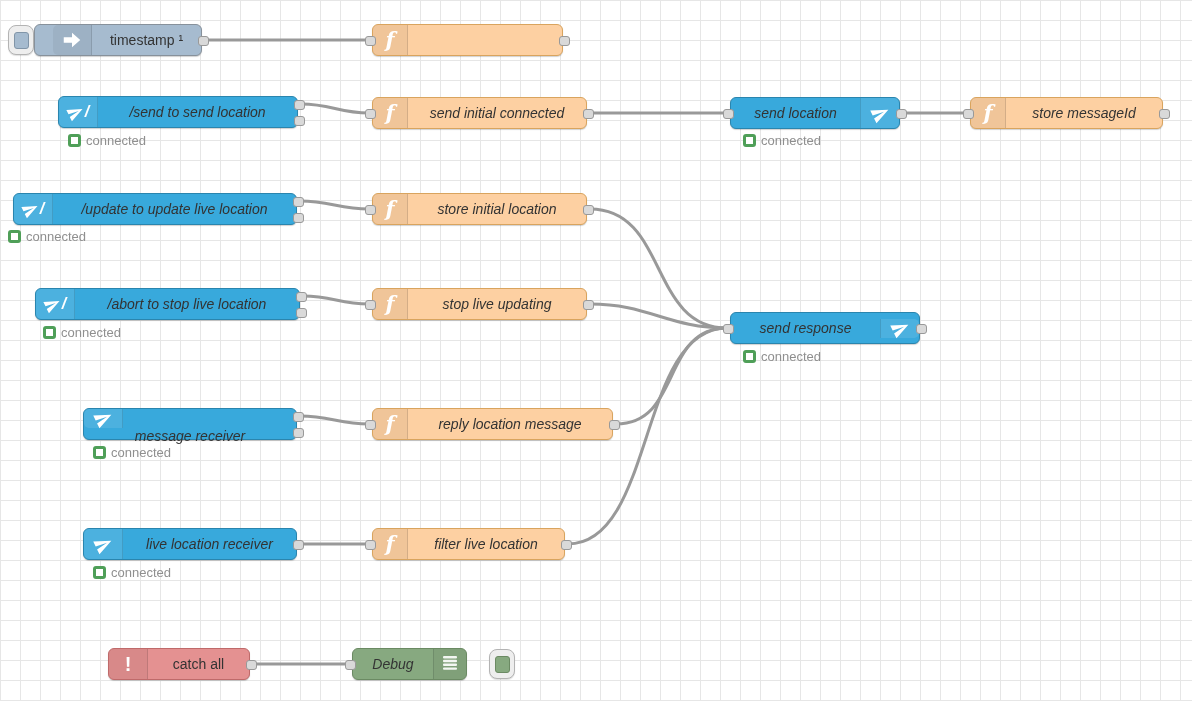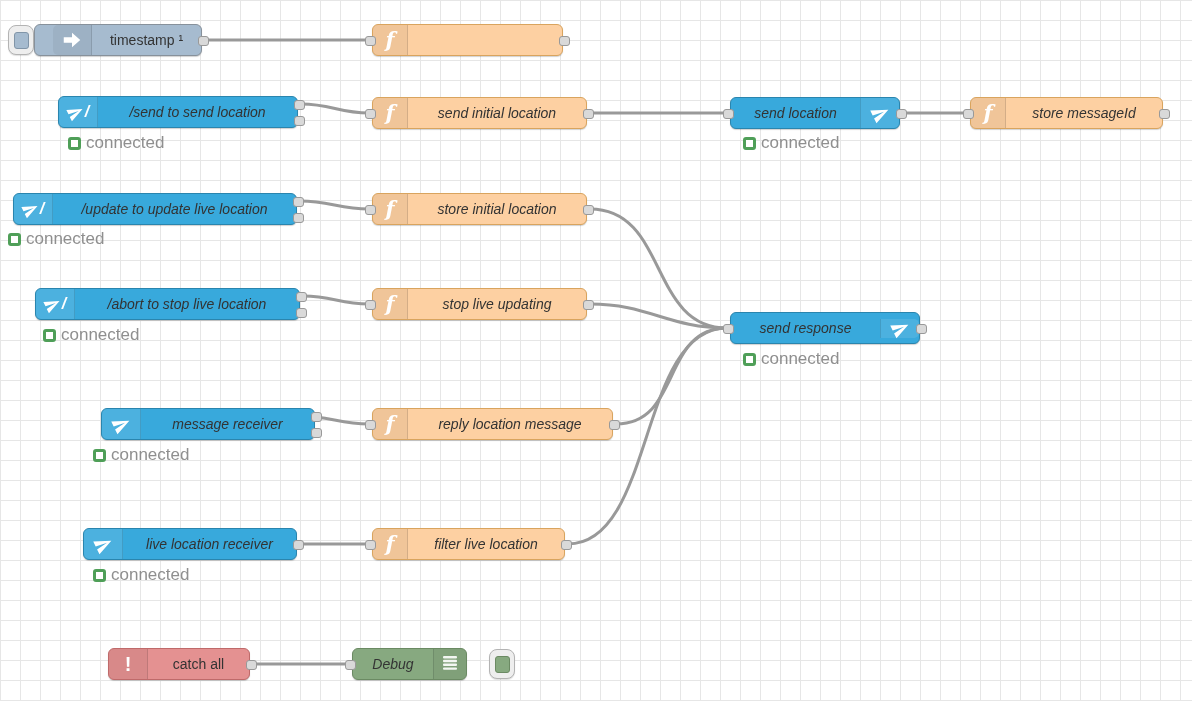--- a/index.html
+++ b/index.html
@@ -62,21 +62,21 @@
     box-sizing:border-box;cursor:crosshair;
   }
   .port.in{left:-8px;}
   .port.out{right:-8px;}
   .port.mid{top:11px;}
   .port.p1{top:3px;}
   .port.p2{top:19px;}
 
   .status{
     position:absolute;z-index:2;display:flex;align-items:center;gap:5px;
-    font-size:17px;color:#8f8f8f;
+    font-size:13px;color:#8f8f8f;
   }
   .status-dot{
     width:13px;height:13px;box-sizing:border-box;flex:0 0 auto;
     border:3px solid #4f9f58;border-radius:3px;background:#fff;
   }
 
   .btn{
     position:absolute;width:26px;height:30px;z-index:2;box-sizing:border-box;
     background:#eeeeee;border:1px solid #b3b3b3;border-radius:8px;
     display:flex;align-items:center;justify-content:center;
@@ -144,21 +144,21 @@
   </div>
   <div class="status" style="left:68px;top:133px;">
     <span class="status-dot"></span>
     <span>connected</span>
   </div>
 
   <div class="node fn" style="left:372px;top:97px;width:215px;">
     <div class="icon left">
         <span class="f-glyph">f</span>
       </div>
-    <div class="label it">send initial location</div>
+    <div class="label it">send initial connected</div>
     <div class="port in mid"></div>
     <div class="port out mid"></div>
   </div>
 
   <div class="node tg" style="left:730px;top:97px;width:170px;">
     <div class="label it">send location</div>
     <div class="icon right">
       <svg class="plane" width="19" height="19" viewBox="0 0 24 24">
           <path d="M2 21 L23 12 L2 3 L2 10 L17 12 L2 14 Z" fill="#fff"></path>
         </svg>
@@ -238,21 +238,21 @@
         </svg>
     </div>
     <div class="port in mid"></div>
     <div class="port out mid"></div>
   </div>
   <div class="status" style="left:743px;top:349px;">
     <span class="status-dot"></span>
     <span>connected</span>
   </div>
 
-  <div class="node tg" style="left:101px;top:408px;width:214px;">
+  <div class="node tg" style="left:83px;top:408px;width:214px;flex-direction:column;">
     <div class="icon left">
       <svg class="plane" width="19" height="19" viewBox="0 0 24 24">
           <path d="M2 21 L23 12 L2 3 L2 10 L17 12 L2 14 Z" fill="#fff"></path>
         </svg>
     </div>
     <div class="label it">message receiver</div>
     <div class="port out p1"></div>
     <div class="port out p2"></div>
   </div>
   <div class="status" style="left:93px;top:445px;">

